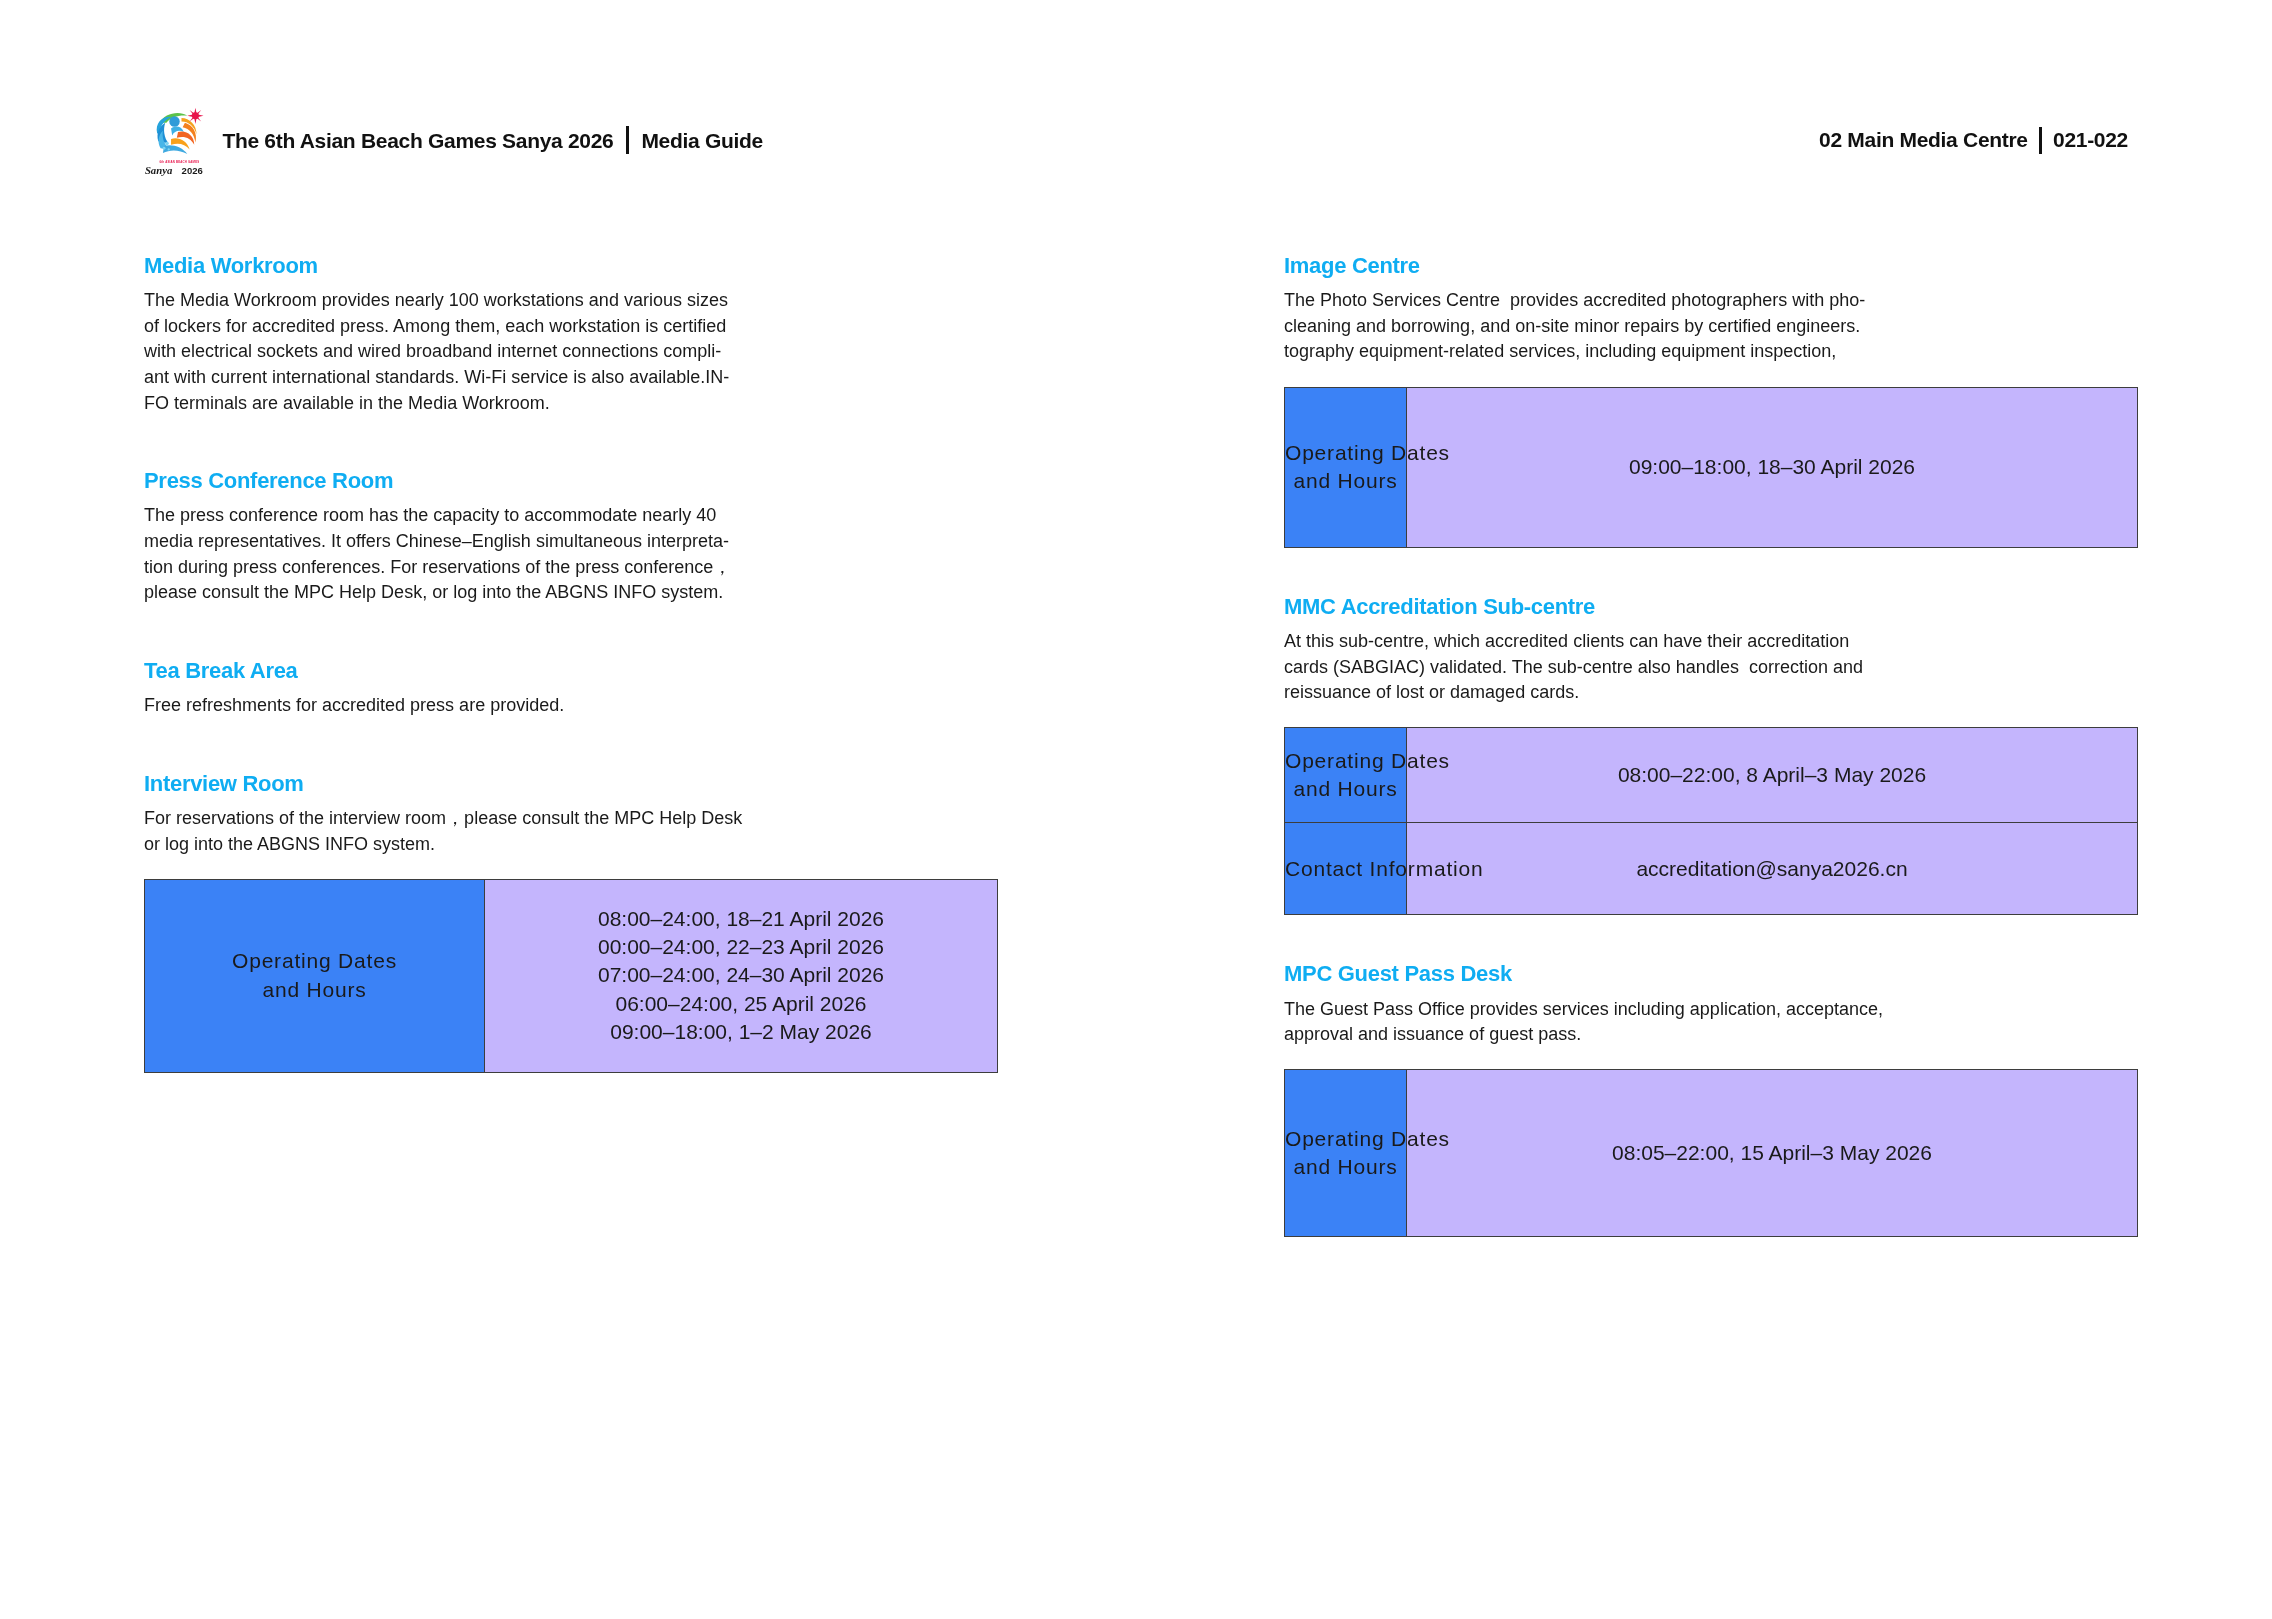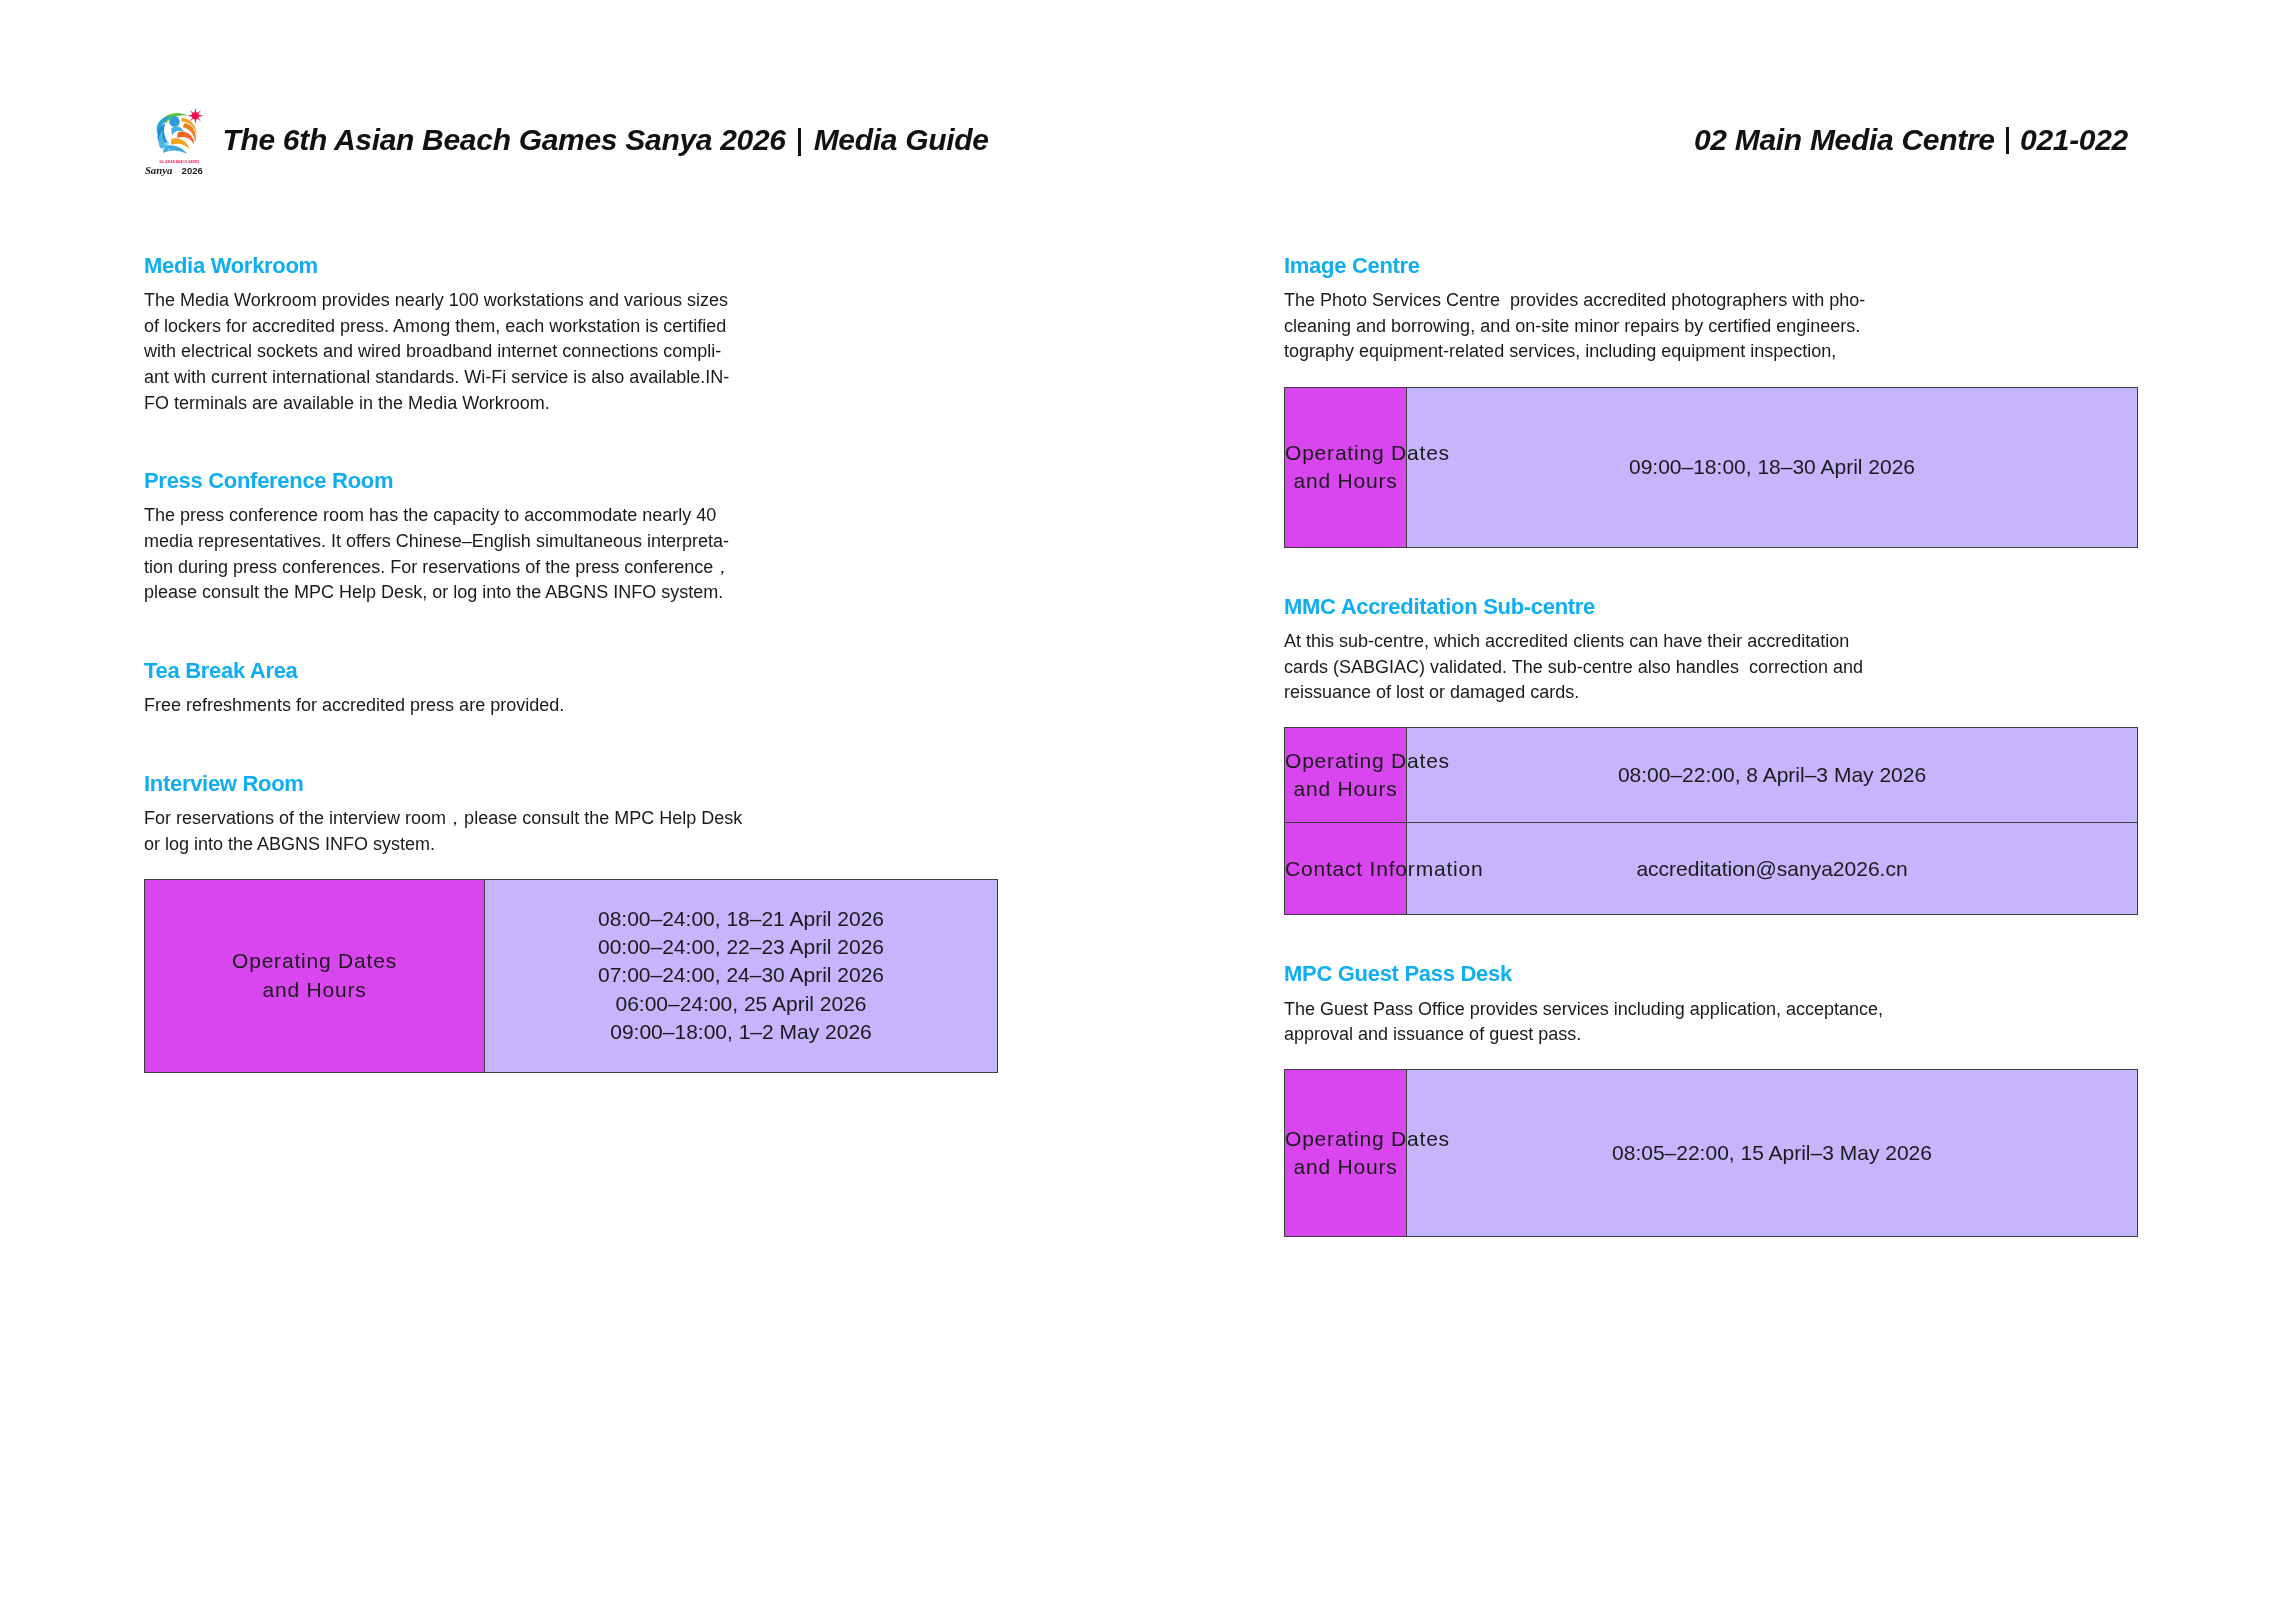--- a/index.html
+++ b/index.html
@@ -46,26 +46,25 @@
   }
   .logo-word {
     position: absolute;
     left: 0px;
     top: 56px;
     width: 67px;
     height: 19px;
   }
   .header-title {
     font-family: "Liberation Sans", sans-serif;
-    font-size: 30px;
+    font-size: 21px;
     font-weight: 700;
     color: #111111;
     letter-spacing: -0.3px;
     white-space: nowrap;
-    font-style: italic;
   }
   .header-sep {
     display: inline-block;
     width: 2.5px;
     height: 28px;
     background: #111111;
     margin: 0 12.7px;
     vertical-align: -5.7px;
   }
   .header-sep.small {
@@ -121,21 +120,21 @@
     border: 1.3px solid #3d3d3d;
     vertical-align: middle;
     text-align: center;
     font-family: "Liberation Sans Narrow", "Liberation Sans", sans-serif;
     font-size: 21px;
     color: #1a1a1a;
     line-height: 1.35;
     padding: 0;
   }
   table.info-table td.label-cell {
-    background: #d946ef;
+    background: #3b82f6;
     letter-spacing: 0.8px;
   }
   table.info-table td.value-cell {
     background: #c4b5fd;
   }
   table.info-table td .multi { display: block; white-space: pre; }
 
   
   .gap-lg { height: 53px; }
   .gap-md { height: 47px; }

